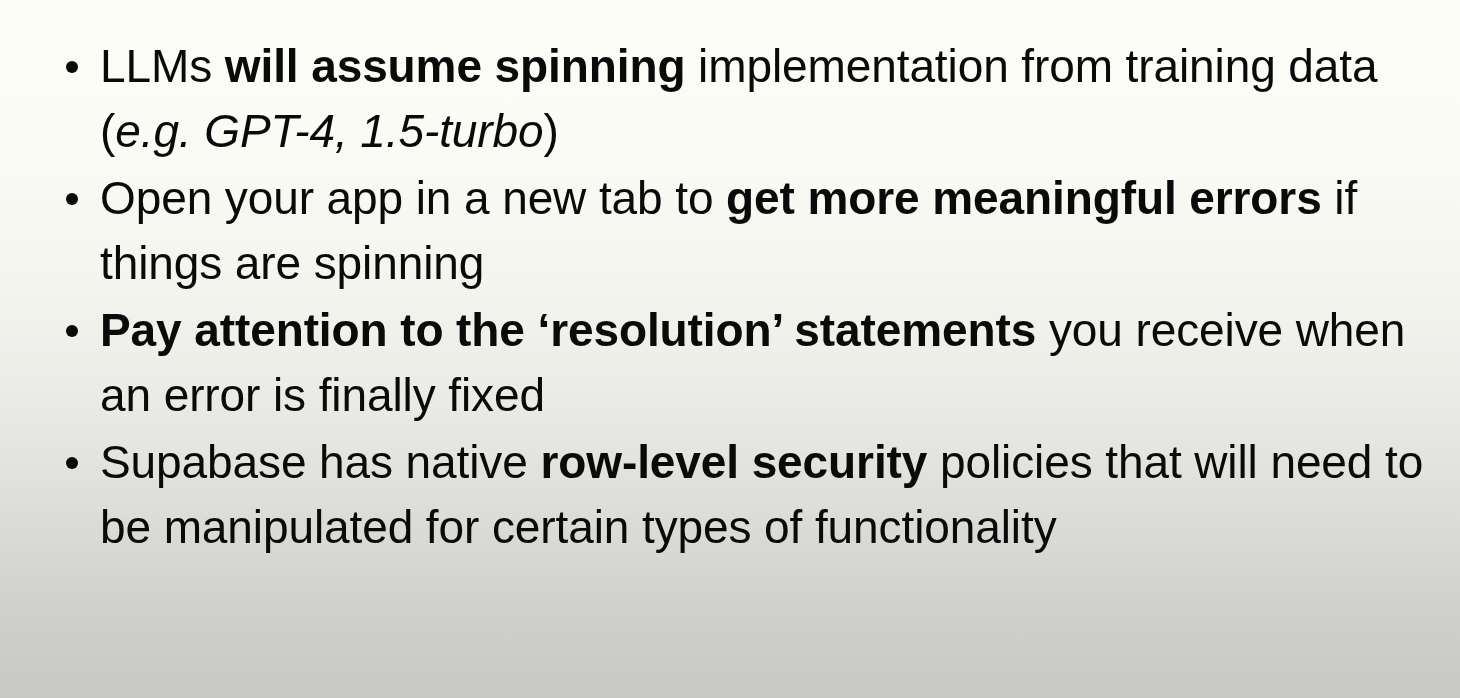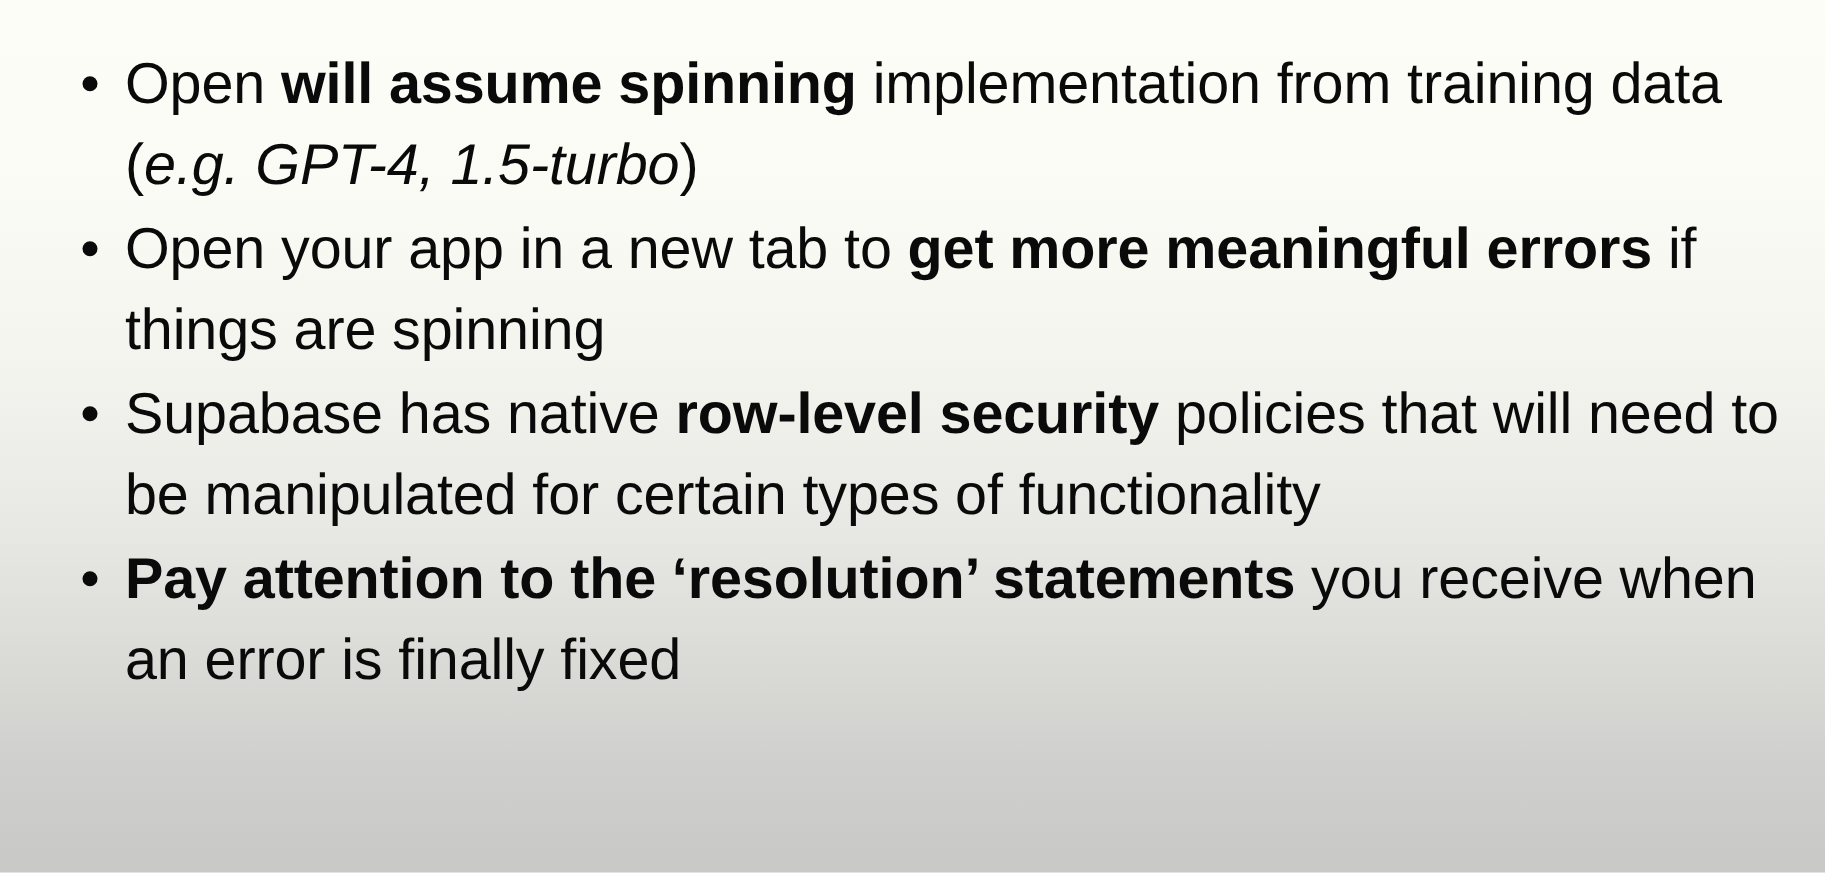--- a/index.html
+++ b/index.html
@@ -80,28 +80,28 @@
   .run-bi  { font-weight: 700; font-style: italic; }
   .run-n   { font-weight: 400; font-style: normal; }
 </style>
 </head>
 <body>
 
 <div id="slide">
   <ul id="bullet-list">
       <li class="bullet-item">
         <span class="bullet-marker"></span>
-        <span class="bullet-text"><span class="run-n">Open </span><span class="run-b">will assume spinning</span><span class="run-n"> implementation from training data (</span><span class="run-i">e.g. GPT-4, 1.5-turbo</span><span class="run-n">)</span></span>
+        <span class="bullet-text"><span class="run-n">LLMs </span><span class="run-b">will assume spinning</span><span class="run-n"> implementation from training data (</span><span class="run-i">e.g. GPT-4, 1.5-turbo</span><span class="run-n">)</span></span>
       </li>
       <li class="bullet-item">
         <span class="bullet-marker"></span>
         <span class="bullet-text"><span class="run-n">Open your app in a new tab to </span><span class="run-b">get more meaningful errors</span><span class="run-n"> if things are spinning</span></span>
       </li>
       <li class="bullet-item">
         <span class="bullet-marker"></span>
-        <span class="bullet-text"><span class="run-n">Supabase has native </span><span class="run-b">row-level security</span><span class="run-n"> policies that will need to be manipulated for certain types of functionality</span></span>
+        <span class="bullet-text"><span class="run-b">Pay attention to the ‘resolution’ statements</span><span class="run-n"> you receive when an error is finally fixed</span></span>
       </li>
       <li class="bullet-item">
         <span class="bullet-marker"></span>
-        <span class="bullet-text"><span class="run-b">Pay attention to the ‘resolution’ statements</span><span class="run-n"> you receive when an error is finally fixed</span></span>
+        <span class="bullet-text"><span class="run-n">Supabase has native </span><span class="run-b">row-level security</span><span class="run-n"> policies that will need to be manipulated for certain types of functionality</span></span>
       </li>
     </ul>
 </div>
 
 </body></html>

